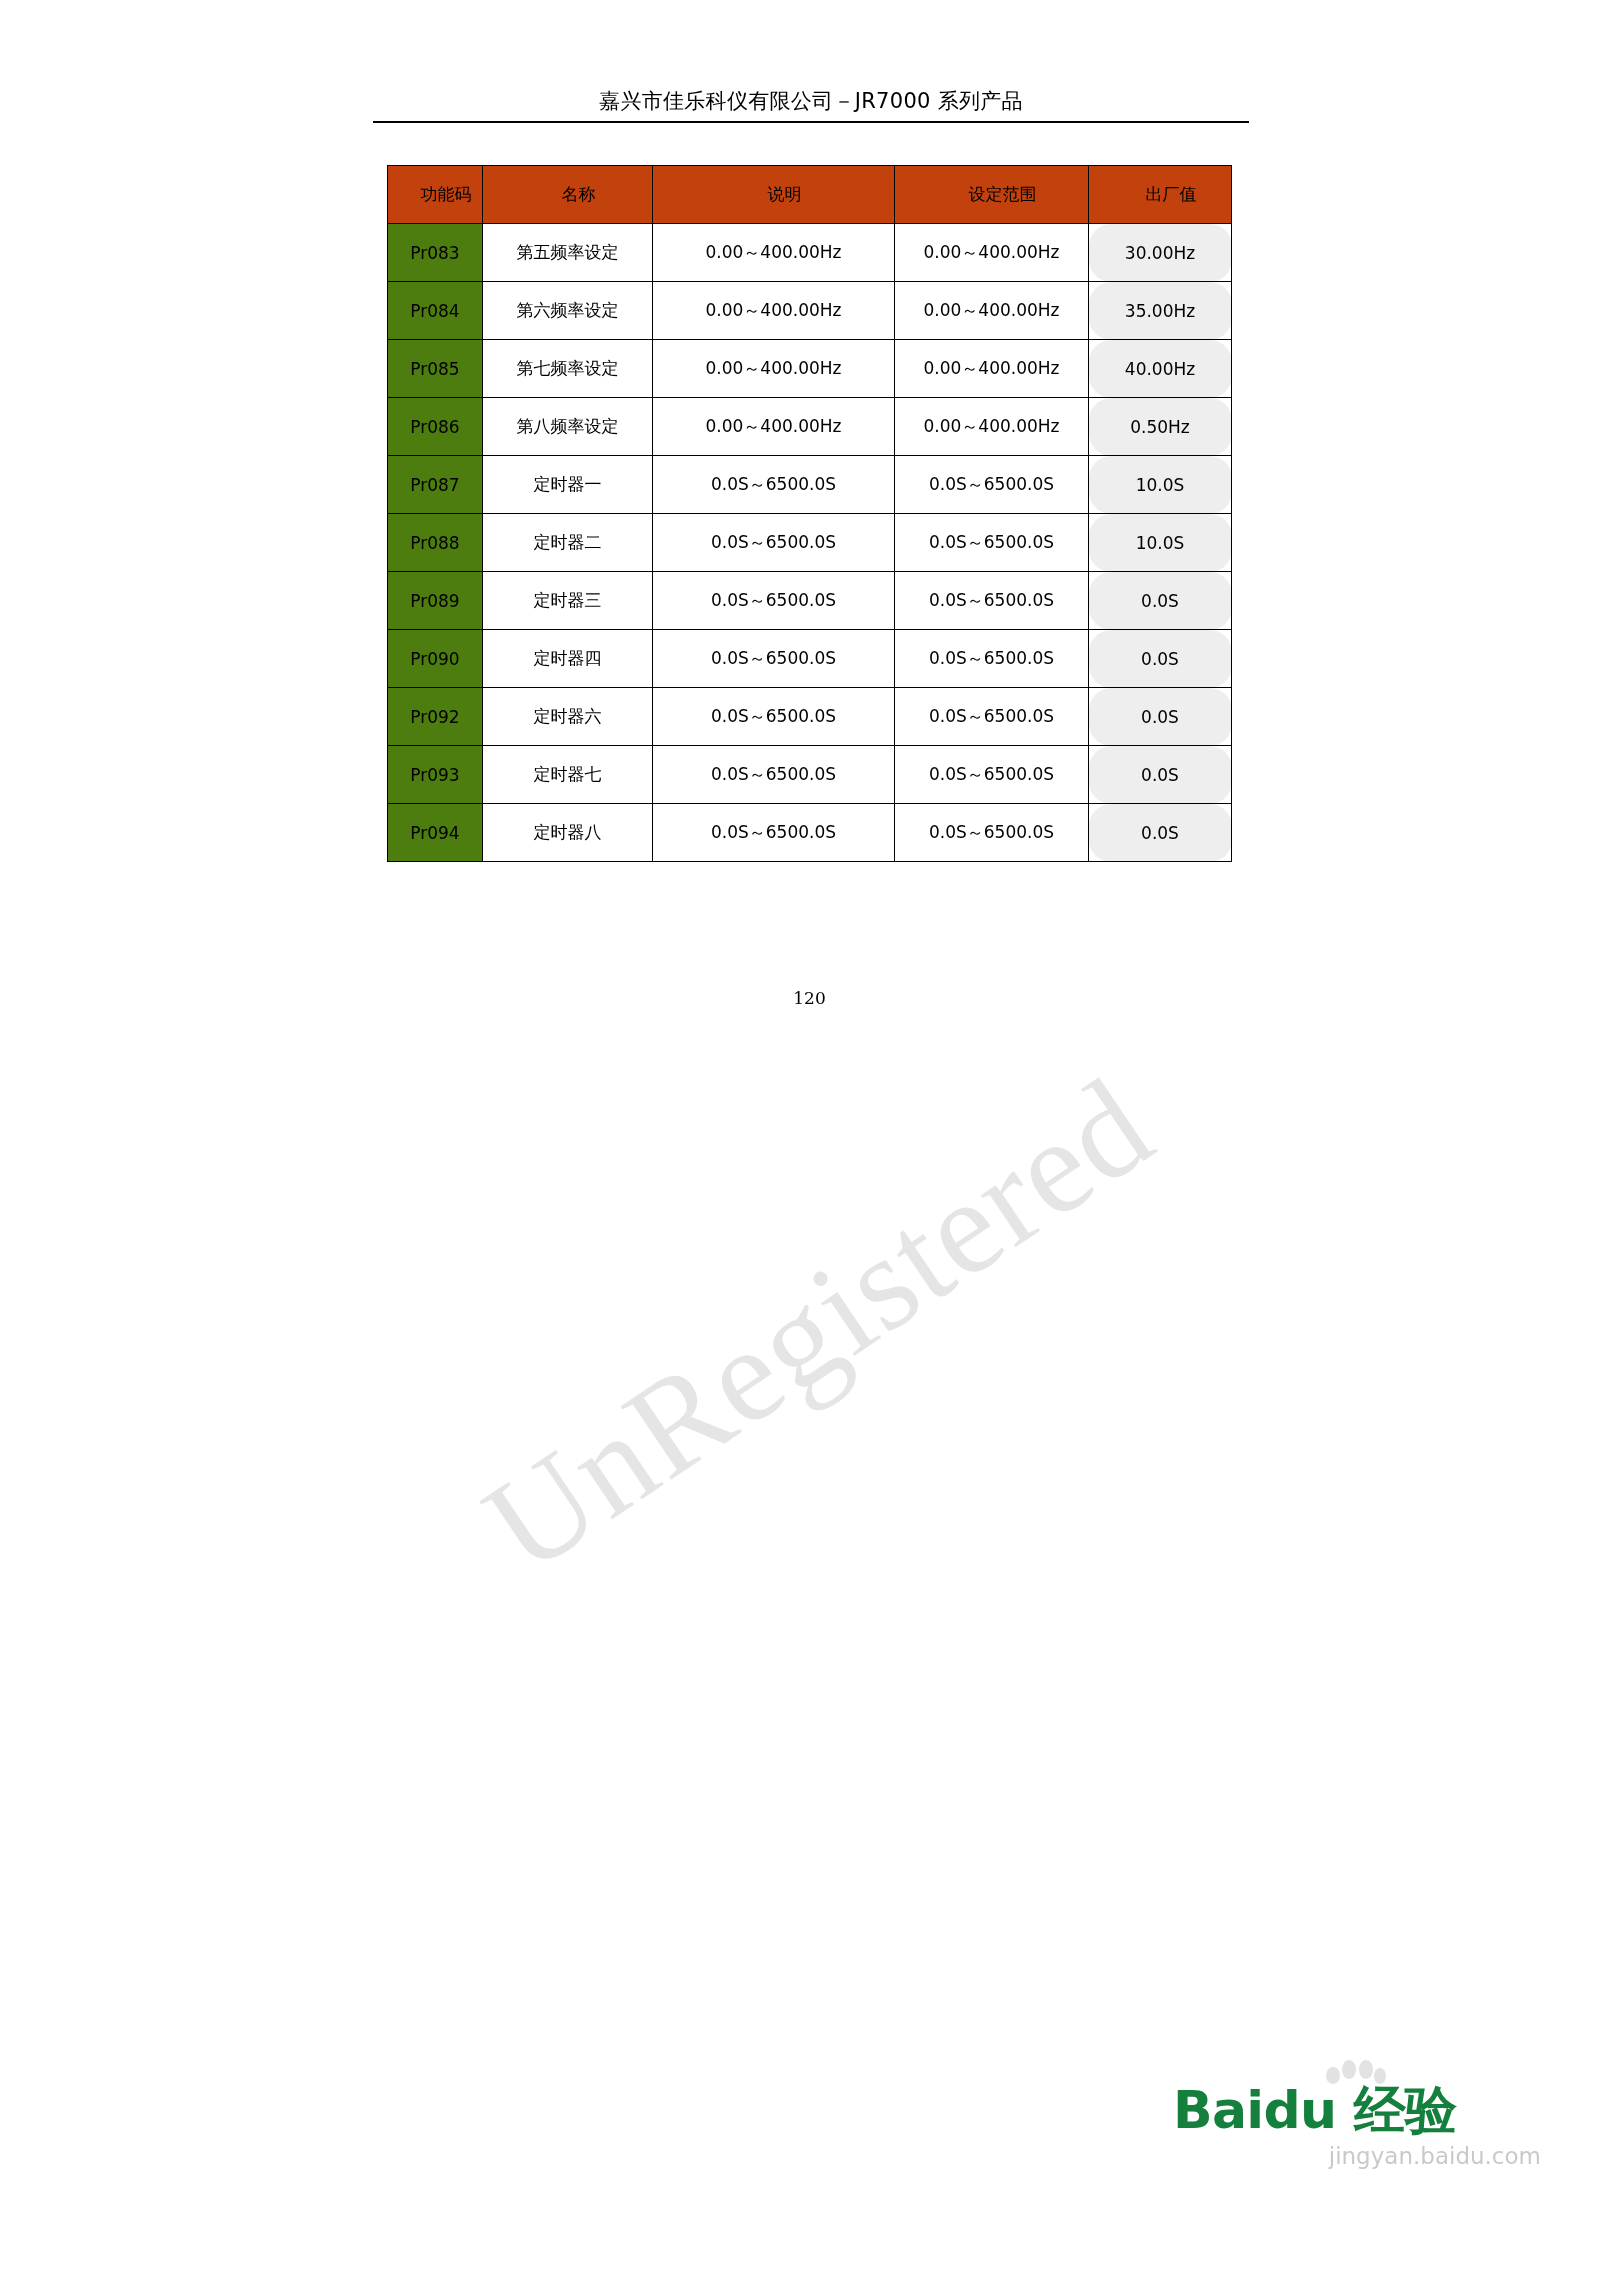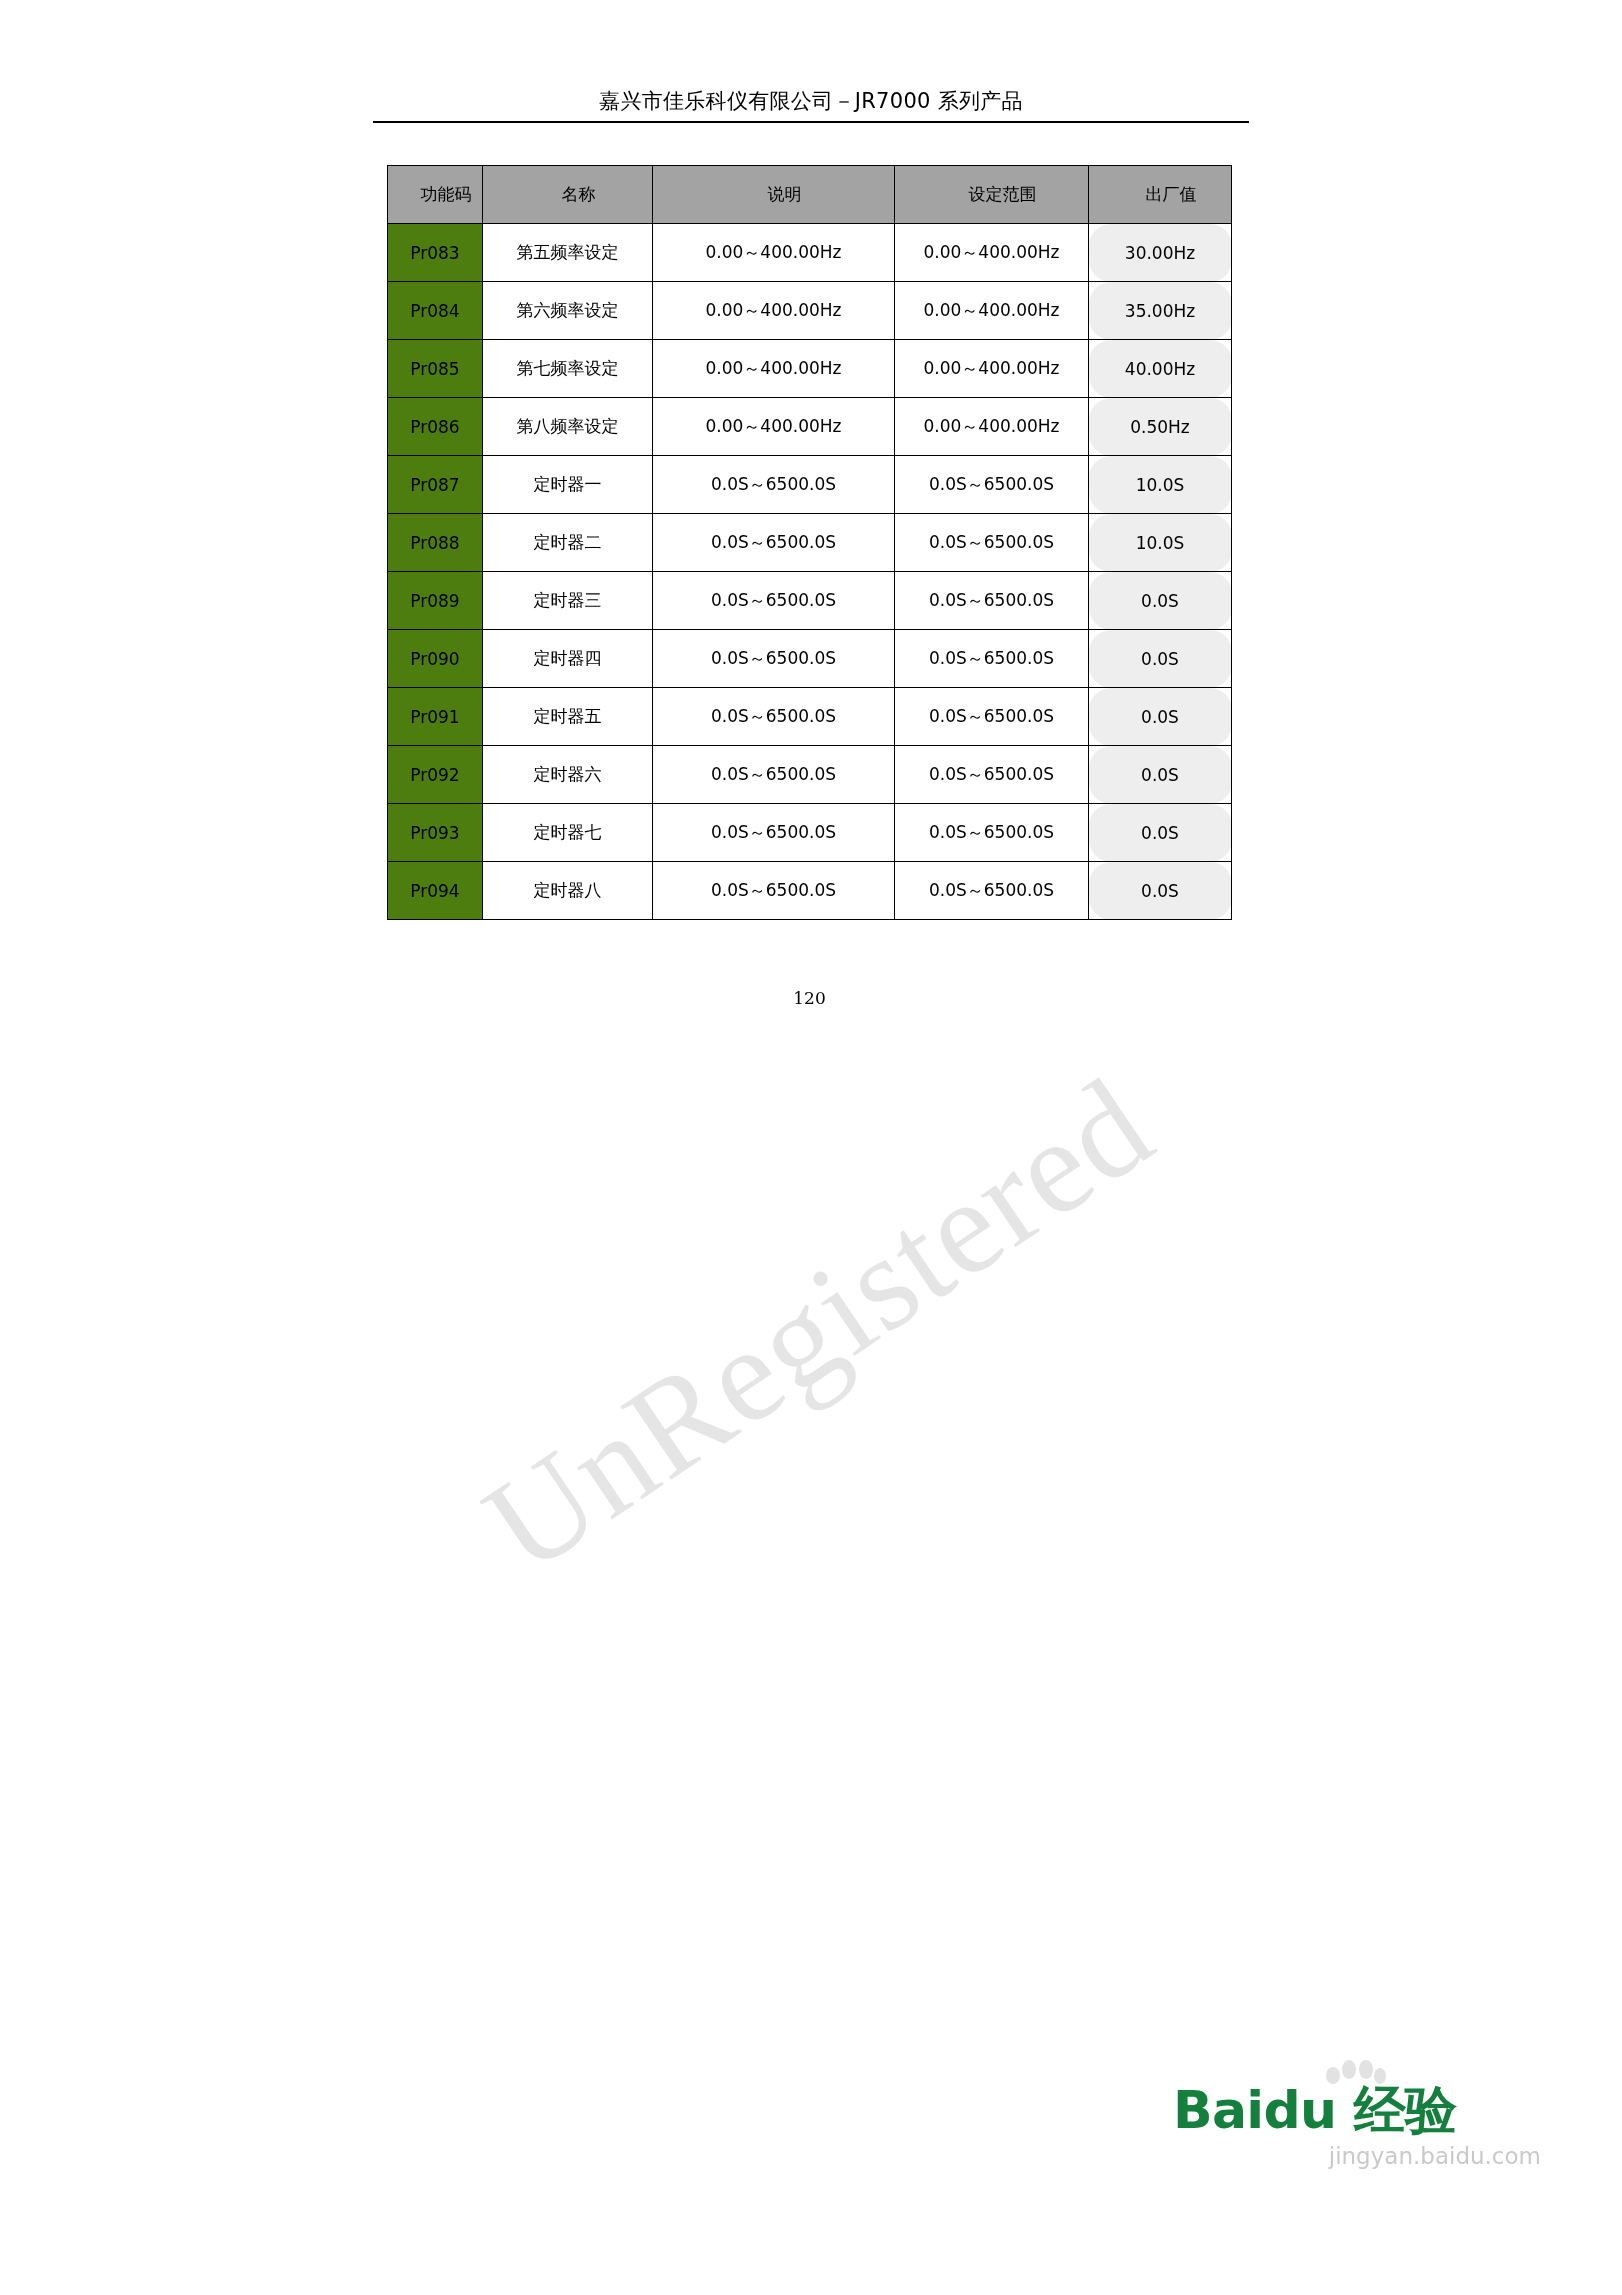--- a/index.html
+++ b/index.html
@@ -62,21 +62,21 @@
     border: 1.4px solid #000;
     height: 57px;
     text-align: center;
     vertical-align: middle;
     font-size: 17px;
     font-weight: normal;
     font-family: "DejaVu Sans", sans-serif;
     padding: 0;
   }
   table.params thead td {
-    background: #a3a3a3;
+    background: #c2410c;
     padding-left: 22px;
   }
   table.params tbody td {
     background: #eeeeee;
   }
   table.params tbody td.c-name,
   table.params tbody td.c-desc,
   table.params tbody td.c-range {
     background: #ffffff;
   }
@@ -259,27 +259,20 @@
           <td class="c-default num">0.0S</td>
         </tr>
         <tr>
           <td class="c-code num">Pr090</td>
           <td class="c-name">定时器四</td>
           <td class="c-desc num">0.0S～6500.0S</td>
           <td class="c-range num">0.0S～6500.0S</td>
           <td class="c-default num">0.0S</td>
         </tr>
         <tr>
-          <td class="c-code num">Pr091</td>
-          <td class="c-name">定时器五</td>
-          <td class="c-desc num">0.0S～6500.0S</td>
-          <td class="c-range num">0.0S～6500.0S</td>
-          <td class="c-default num">0.0S</td>
-        </tr>
-        <tr>
           <td class="c-code num">Pr092</td>
           <td class="c-name">定时器六</td>
           <td class="c-desc num">0.0S～6500.0S</td>
           <td class="c-range num">0.0S～6500.0S</td>
           <td class="c-default num">0.0S</td>
         </tr>
         <tr>
           <td class="c-code num">Pr093</td>
           <td class="c-name">定时器七</td>
           <td class="c-desc num">0.0S～6500.0S</td>

